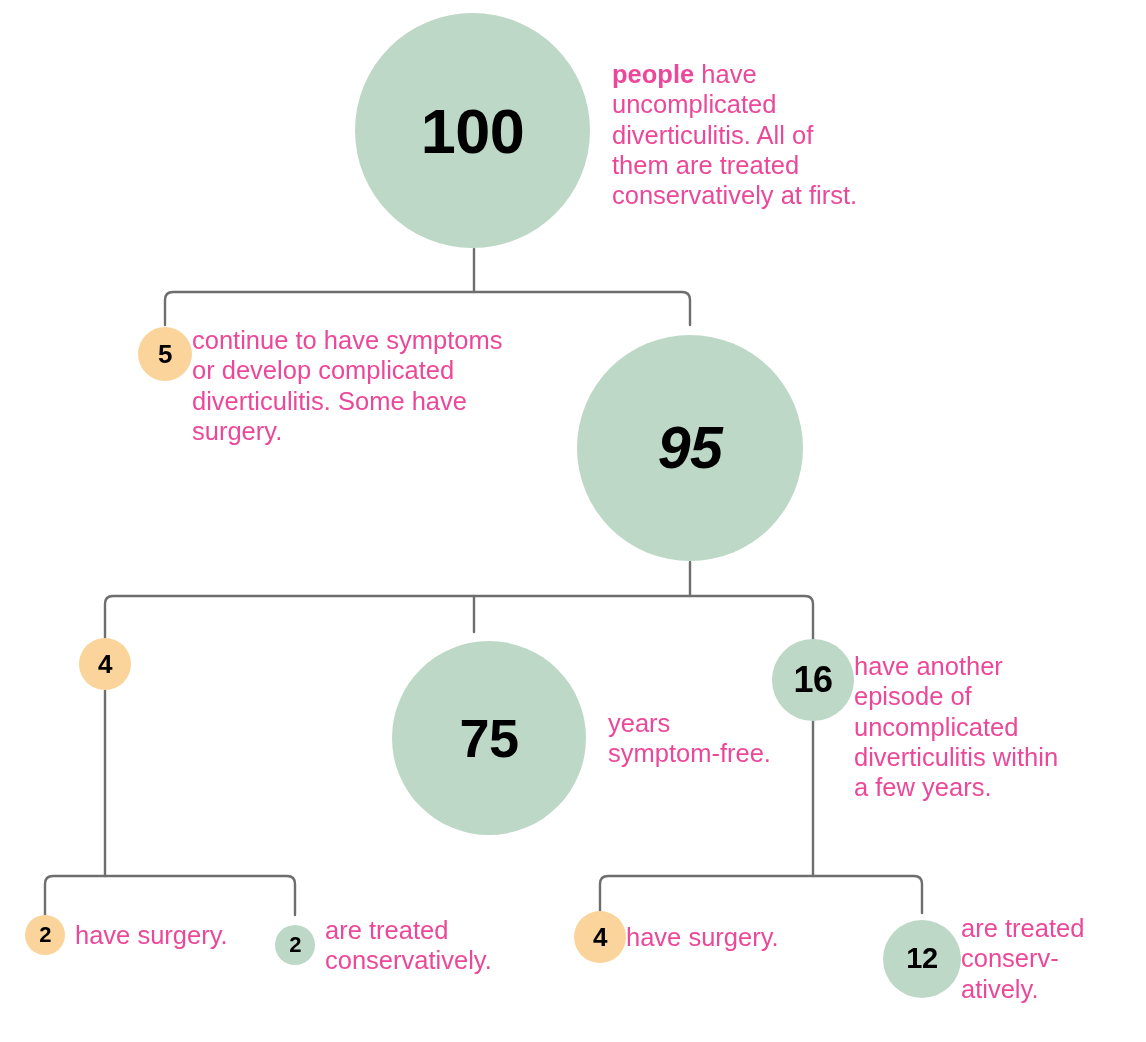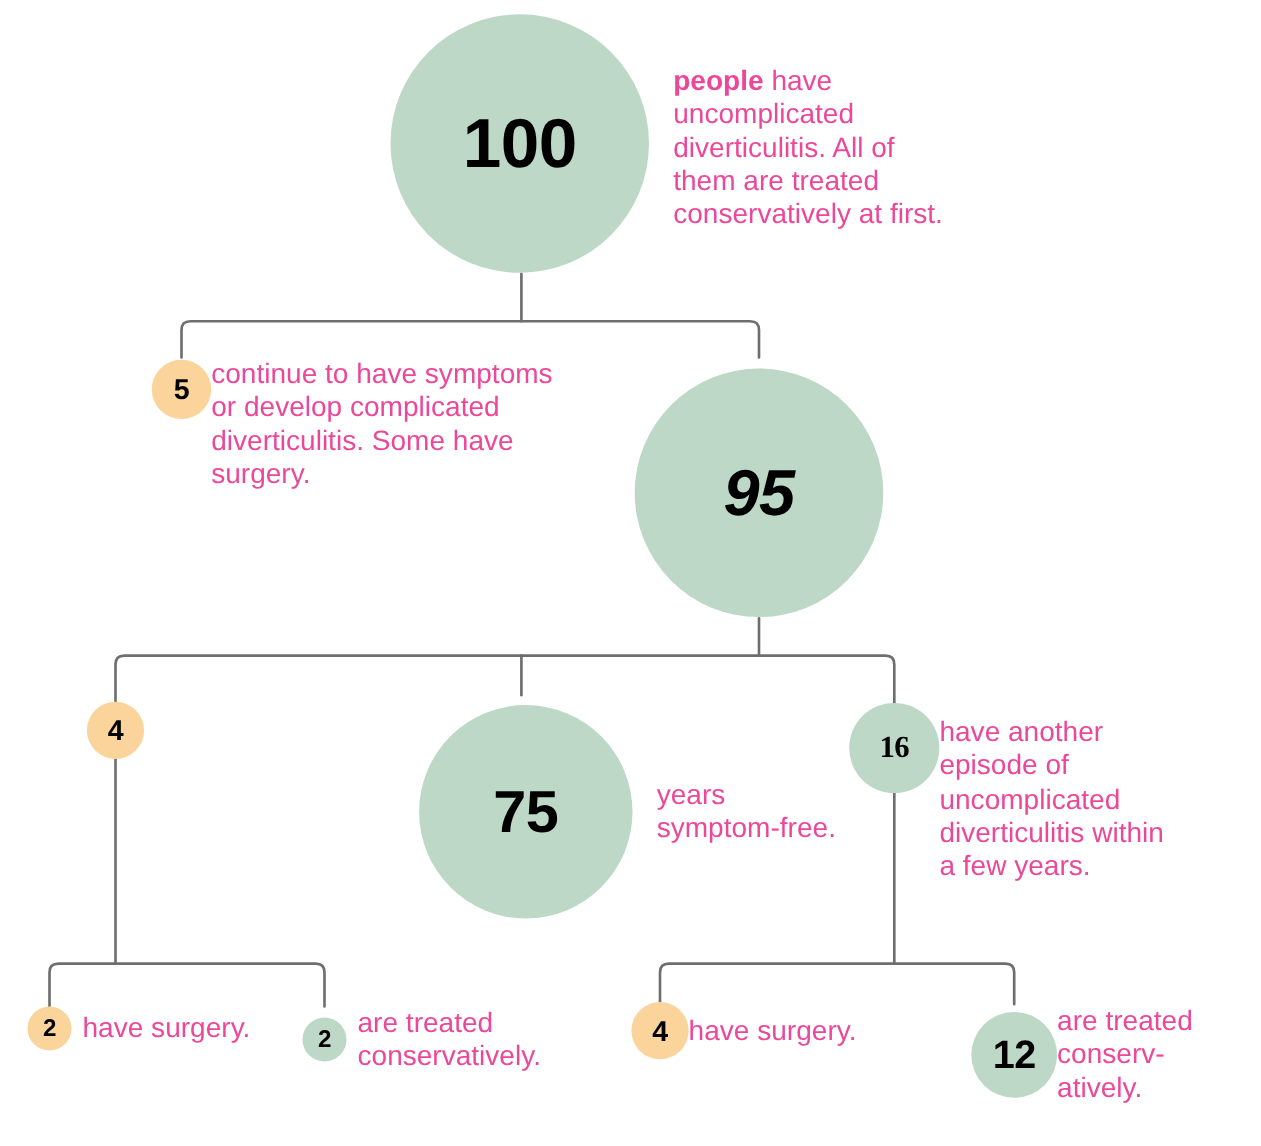--- a/index.html
+++ b/index.html
@@ -48,22 +48,22 @@
     letter-spacing: -0.5px;
     box-sizing: border-box;
   }
   .bubble.green { background: #bdd8c6; }
   .bubble.orange { background: #fbd49b; }
 
   
   .sz-100 { width: 235px; height: 235px; font-size: 63px; }
   .sz-95  { width: 226px; height: 226px; font-size: 59px; }
   .sz-75  { width: 194px; height: 194px; font-size: 54px; }
-  .sz-16  { width: 82px;  height: 82px;  font-size: 28px; font-family: Liberation Serif, serif; }
-  .sz-12  { width: 78px;  height: 78px;  font-size: 36px; }
+  .sz-16  { width: 82px;  height: 82px;  font-size: 36px; }
+  .sz-12  { width: 78px;  height: 78px;  font-size: 29px; }
   .sz-5   { width: 54px;  height: 54px;  font-size: 26px; }
   .sz-4a  { width: 52px;  height: 52px;  font-size: 26px; }
   .sz-4b  { width: 52px;  height: 52px;  font-size: 26px; }
   .sz-2a  { width: 40px;  height: 40px;  font-size: 22px; }
   .sz-2b  { width: 40px;  height: 40px;  font-size: 22px; }
 
   .caption {
     font-size: 25.5px;
     line-height: 1.19;
     color: #ec4899;
@@ -110,21 +110,21 @@
   </div>
 
   <div class="node" style="left:577px; top:335px;font-style:italic;">
     <div class="bubble green sz-95">95</div>
   </div>
 
   <div class="node align-top" style="left:79px; top:638px;">
     <div class="bubble orange sz-4a" style="margin-top:0px;">4</div>
   </div>
 
-  <div class="node" style="left:381px; top:641px;">
+  <div class="node" style="left:392px; top:641px;">
     <div class="bubble green sz-75">75</div>
     <div class="caption gap-lg" style="width:175px;">years
 symptom-free.</div>
   </div>
 
   <div class="node align-top" style="left:772px; top:638px;">
     <div class="bubble green sz-16" style="margin-top:1px;">16</div>
     <div class="caption gap-md" style="width:226px; margin-top:13px;">have another
 episode of
 uncomplicated

